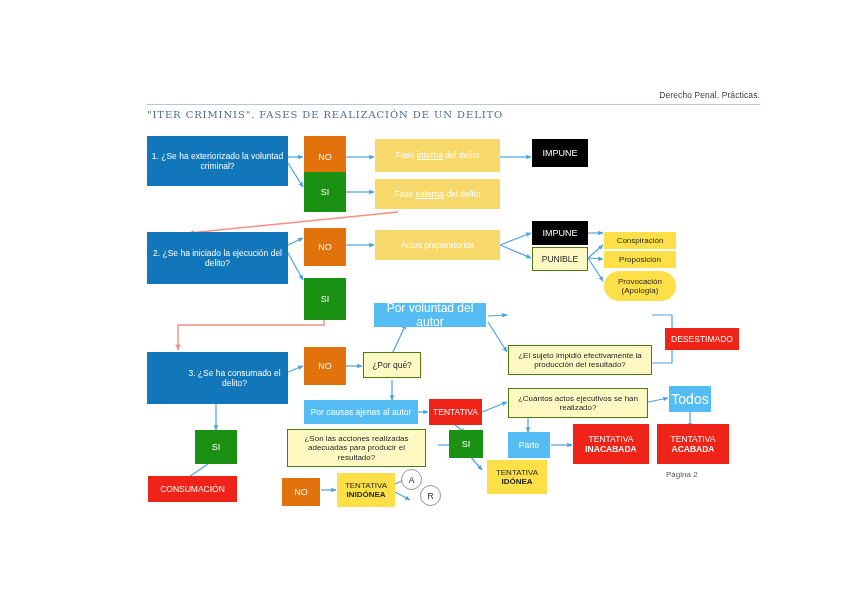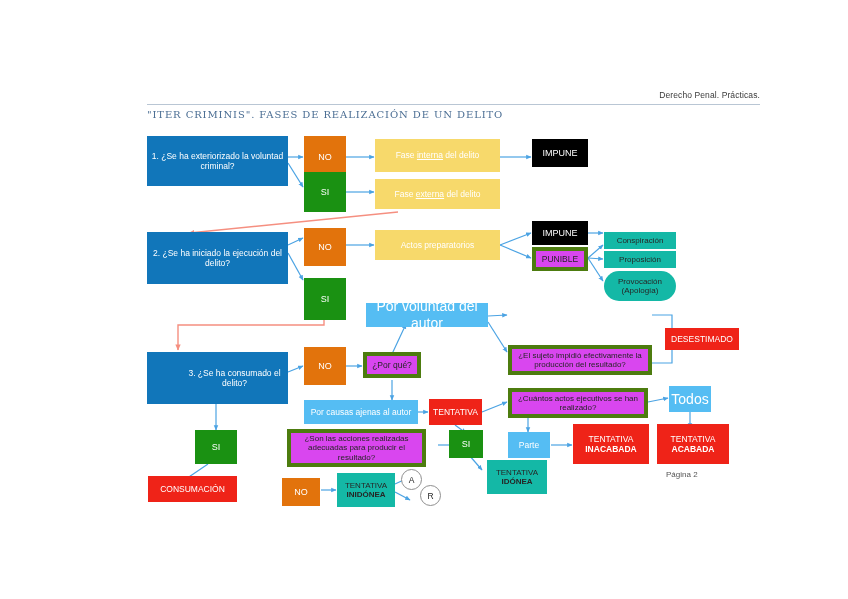--- a/index.html
+++ b/index.html
@@ -68,22 +68,22 @@
     text-align: center;
     line-height: 1.18;
     padding: 2px 3px;
     overflow: hidden;
   }
   .n-blue   { background:#1176ba; color:#ffffff; }
   .n-orange { background:#e2730c; color:#ffffff; }
   .n-green  { background:#1a9112; color:#ffffff; }
   .n-yellow { background:#f7d96b; color:#ffffff; }
   .n-black  { background:#000000; color:#ffffff; }
-  .n-white  { background:#d946ef; color:#262626; border:4px solid #4d7c0f; }
-  .n-amber  { background:#14b8a6; color:#262626; }
+  .n-white  { background:#fef9c3; color:#262626; border:1px solid #4d7c0f; }
+  .n-amber  { background:#fde047; color:#262626; }
   .n-red    { background:#ef2318; color:#ffffff; }
   .n-lblue  { background:#55bdf3; color:#ffffff; }
 
   .u-line { text-decoration: underline; margin-top: 46px; }
 
   .circ {
     position: absolute;
     box-sizing: border-box;
     border: 1px solid #8f8f8f;
     border-radius: 50%;
@@ -200,21 +200,21 @@
 
   <div class="node n-white" style="left:532px; top:247px; width:56px; height:24px; font-size:8.5px;">PUNIBLE</div>
 
   <div class="node n-amber" style="left:604px; top:232px; width:72px; height:17px; font-size:8px;">Conspiración</div>
 
   <div class="node n-amber" style="left:604px; top:251px; width:72px; height:17px; font-size:8px;">Proposición</div>
 
   <div class="node n-amber two-line" style="left:604px; top:271px; width:72px; height:30px; font-size:8px;">Provocación
 (Apología)</div>
 
-  <div class="node n-lblue" style="left:366px; top:303px; width:122px; height:24px; font-size:14px;">Por voluntad del autor</div>
+  <div class="node n-lblue" style="left:374px; top:303px; width:112px; height:24px; font-size:12px;">Por voluntad del autor</div>
 
 
   <div class="node n-red" style="left:665px; top:328px; width:74px; height:22px; font-size:8.5px;">DESESTIMADO</div>
 
   <div class="node n-white" style="left:508px; top:345px; width:144px; height:30px; font-size:8px;">¿El sujeto impidió efectivamente la producción del resultado?</div>
 
   <div class="node n-blue" style="left:147px; top:352px; width:141px; height:52px; font-size:8.5px;padding-left:37px;">3. ¿Se ha consumado el delito?</div>
 
   <div class="node n-orange" style="left:304px; top:347px; width:42px; height:38px; font-size:9px;">NO</div>
 

